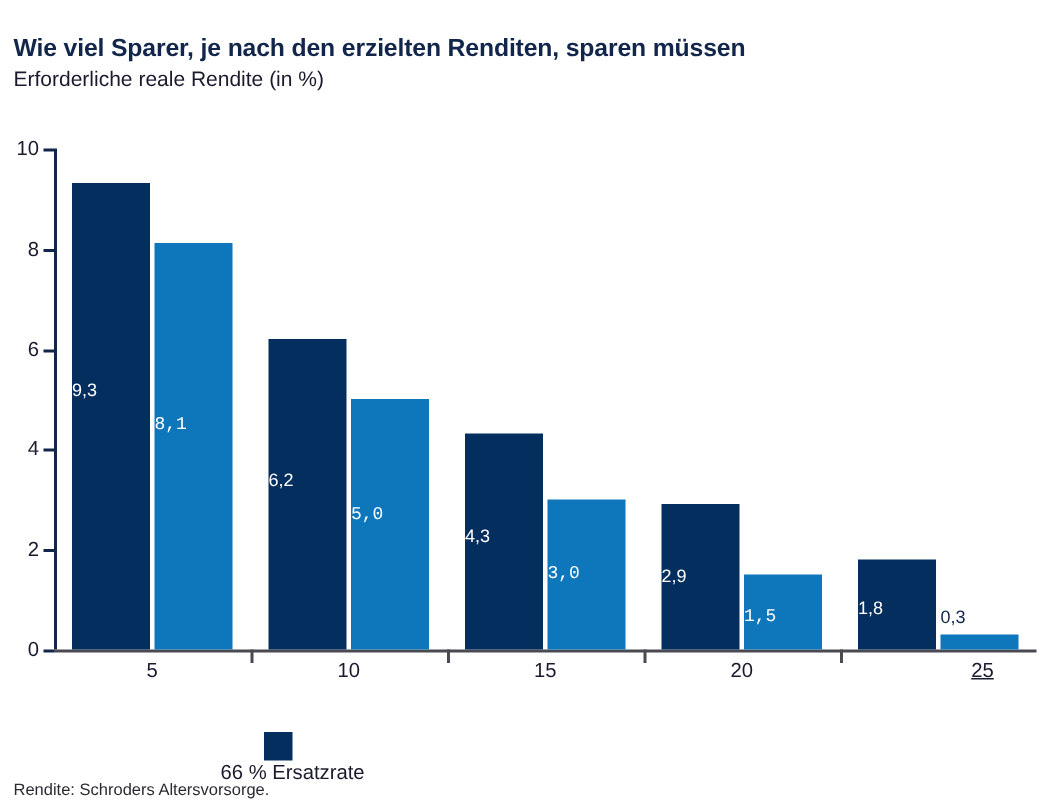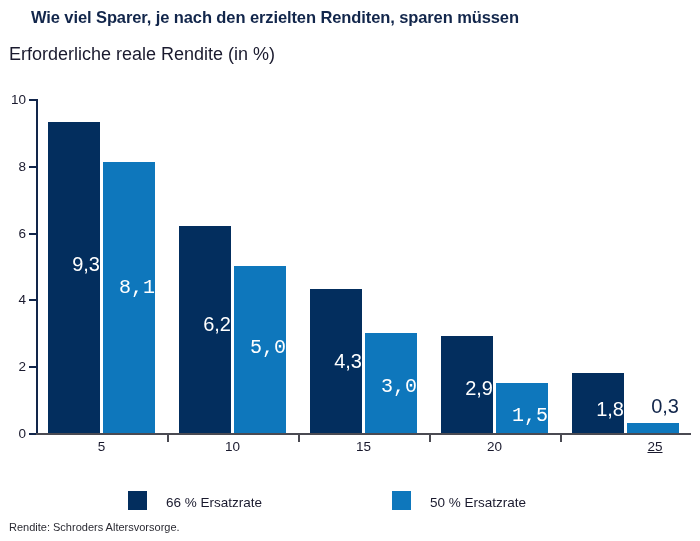--- a/index.html
+++ b/index.html
@@ -13,32 +13,31 @@
     position: relative;
     width: 700px;
     height: 541px;
     overflow: hidden;
     background: #ffffff;
   }
 
   
   #chart-title {
     position: absolute;
-    left: 9px; top: 8px;
+    left: 9px; top: 23px;
     font-size: 16.5px;
     font-weight: bold;
     color: #12264B;
     letter-spacing: -0.1px;
     white-space: nowrap;
-    margin-left: 22px;
   }
   #chart-subtitle {
     position: absolute;
     left: 9px; top: 44px;
-    font-size: 18px;
+    font-size: 14px;
     font-weight: normal;
     color: #1a1a2e;
     white-space: nowrap;
   }
 
   
   #plot {
     position: absolute;
     left: 36px;
     top: 99px;
@@ -81,22 +80,22 @@
   .bar {
     position: absolute;
     bottom: 0;
   }
   .bar.dark  { background: #032E5E; }
   .bar.light { background: #0E77BC; font-family: Liberation Mono, monospace; }
 
   .bar-label {
     position: absolute;
     width: 100%;
-    text-align: right;
-    font-size: 20px;
+    text-align: left;
+    font-size: 12px;
     color: #ffffff;
     white-space: nowrap;
   }
   .bar-label.outside {
     color: #12264B;
   }
 
   
   .x-tick {
     position: absolute;
@@ -127,22 +126,23 @@
   #legend {
     position: absolute;
     left: 0; right: 0;
     top: 488px;
     height: 22px;
   }
   .legend-item {
     position: absolute;
     top: 0;
     display: flex;
-    align-items: flex-end;
+    align-items: center;
     height: 22px;
+    flex-direction: column;
   }
   .legend-swatch {
     width: 19px; height: 19px;
     flex: 0 0 auto;
   }
   .legend-swatch.dark  { background: #032E5E; }
   .legend-swatch.light { background: #0E77BC; }
   .legend-label {
     margin-left: 19px;
     font-size: 13.5px;
@@ -239,21 +239,17 @@
         <div class="x-label" style="left: 619px; text-decoration: underline;">25</div>
       </div>
   </div>
 
 
   <div id="legend">
       <div class="legend-item" style="left: 128px;">
         <div class="legend-swatch dark" style="background: rgb(3, 46, 94);"></div>
         <div class="legend-label">66 % Ersatzrate</div>
       </div>
-      <div class="legend-item" style="left: 392px;">
-        <div class="legend-swatch light" style="background: rgb(14, 119, 188);"></div>
-        <div class="legend-label">50 % Ersatzrate</div>
-      </div>
     </div>
 
   <div id="source-note">Rendite: Schroders Altersvorsorge.</div>
 
 </div>
 
 </body></html>

